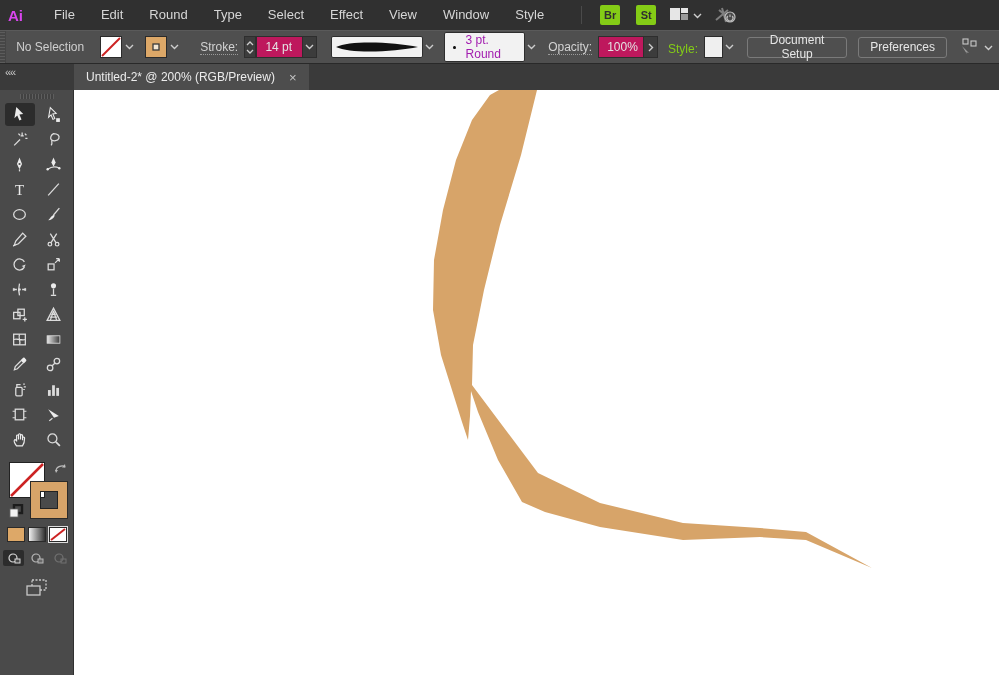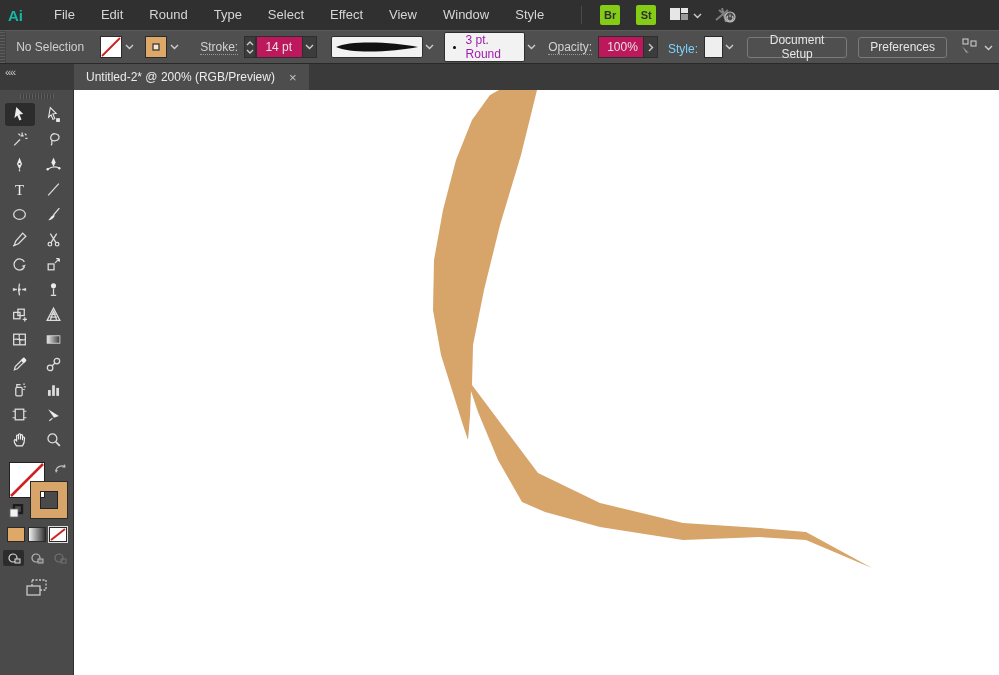--- a/index.html
+++ b/index.html
@@ -2,39 +2,39 @@
 <html><head>
 <meta charset="utf-8">
 <style>
   * { margin:0; padding:0; box-sizing:border-box; }
   html,body { width:999px; height:675px; overflow:hidden; }
   body { font-family:"Liberation Sans", sans-serif; font-size:12px; color:#D8D8D8; background:#303030; }
   .app { width:999px; height:675px; display:flex; flex-direction:column; }
 
   
   .menubar { height:30px; background:#303030; display:flex; align-items:center; flex:0 0 30px; }
-  .ai-logo { color:#14b8a6; font-weight:bold; font-size:15px; margin:0 18px 0 8px; letter-spacing:0; }
+  .ai-logo { color:#d946ef; font-weight:bold; font-size:15px; margin:0 18px 0 8px; letter-spacing:0; }
   .menu-items { display:flex; align-items:center; }
   .menu-item { padding:8px 13px; font-size:13px; color:#D6D6D6; cursor:default; line-height:30px; }
   .menubar-right { display:flex; align-items:center; margin-left:14px; }
   .mb-sep { width:1px; height:18px; background:#4a4a4a; margin:0 10px; }
   .sq-btn { width:20px; height:20px; background:#84cc16; color:#2F2F2F; border-radius:2px;
             font-size:11px; font-weight:bold; display:flex; align-items:center; justify-content:center; margin:0 8px; }
   .mb-icon { display:flex; align-items:center; margin:0 6px; }
 
   
   .controlbar { height:34px; background:#4F4F4F; border-top:1px solid #5A5A5A; border-bottom:1px solid #292929;
                 display:flex; align-items:center; flex:0 0 34px; }
   .grip-v { width:7px; height:100%; background:repeating-linear-gradient(0deg,#5c5c5c 0 1px,#474747 1px 3px); border-right:1px solid #454545; }
   .sel-status { color:#CFCFCF; margin:0 16px 0 10px; white-space:nowrap; }
   .swatch-combo { display:flex; align-items:center; margin-right:8px; }
   .swatch { width:22px; height:22px; border:1px solid #2b2b2b; background:#fff; position:relative; }
   .chev-seg { width:15px; height:22px; display:flex; align-items:center; justify-content:center; }
   .lbl { color:#D2D2D2; border-bottom:1px dotted #9a9a9a; margin:0 6px 0 10px; white-space:nowrap; }
-  .lbl-plain { color:#7dd3fc; margin:4px 6px 0 10px; white-space:nowrap; }
+  .lbl-plain { color:#84cc16; margin:4px 6px 0 10px; white-space:nowrap; }
   .stepper { width:14px; height:22px; background:#3C3C3C; border:1px solid #2e2e2e; display:flex; flex-direction:column; align-items:center; justify-content:center; gap:3px; }
   .field-dark { height:22px; background:#be185d; border:1px solid #2e2e2e; color:#E3E3E3; display:flex; align-items:center; padding:0 8px; }
   .field-dark.w { width:52px; }
   .seg-dark { height:22px; background:#3C3C3C; border:1px solid #2e2e2e; border-left:none; display:flex; align-items:center; justify-content:center; width:16px; }
   .brush-preview { width:92px; height:22px; background:#F2F2F2; border:1px solid #2e2e2e; border-radius:2px; display:flex; align-items:center; }
   .brush-def { height:26px; background:#F2F2F2; border:1px solid #2e2e2e; border-radius:2px; color:#a21caf; display:flex; align-items:center; padding:14px 8px; width:92px; }
   .brush-def .dot { width:3px; height:3px; border-radius:50%; background:#111; margin-right:10px; }
   .btn { height:21px; border:1px solid #7A7A7A; border-radius:3px; background:transparent; color:#E6E6E6;
          font-size:12px; padding:0 11px; display:flex; align-items:center; margin-left:11px; font-family:"Liberation Sans",sans-serif; }
 

